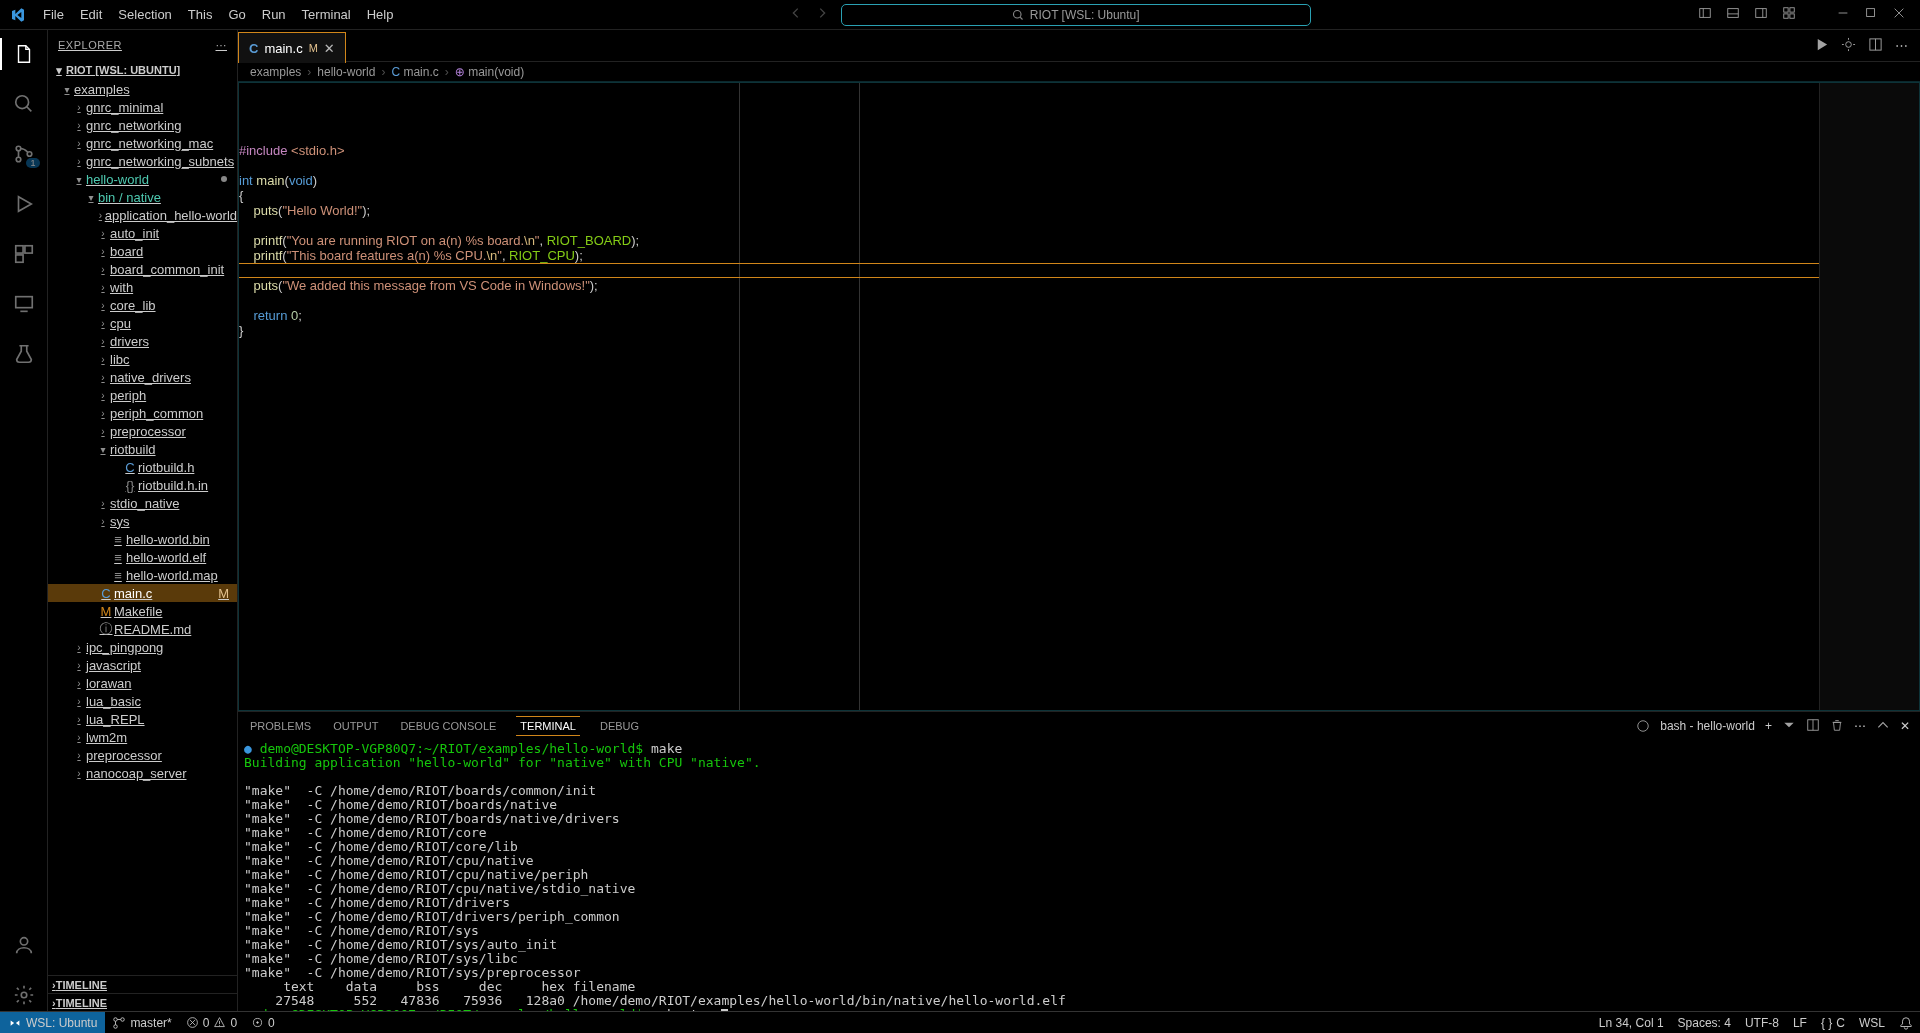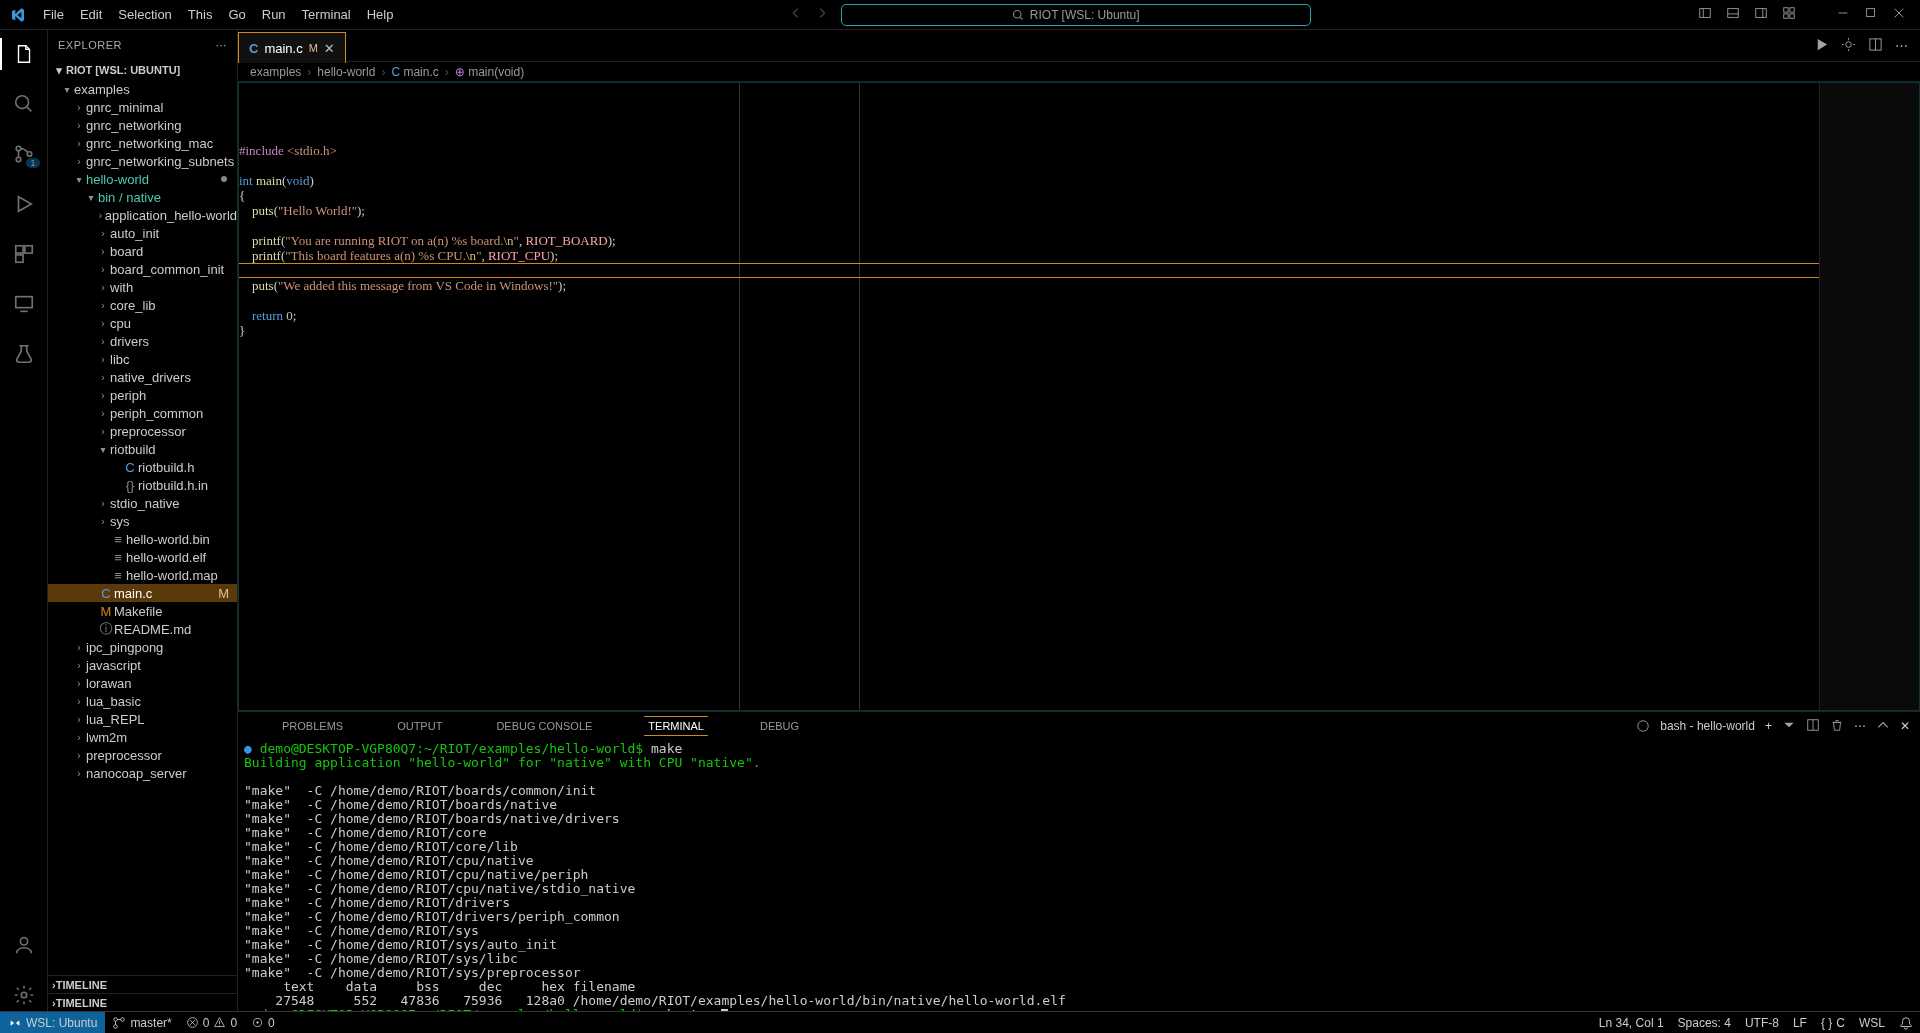--- a/index.html
+++ b/index.html
@@ -15,21 +15,21 @@
 .titlebar .right { display: flex; align-items: center; gap: 14px; padding-right: 14px; }
 .titlebar .right svg { width: 14px; height: 14px; opacity: .8; }
 .main { flex: 1; display: flex; overflow: hidden; }
 .activitybar { width: 48px; background: #000; border-right: 1px solid #222; display: flex; flex-direction: column; align-items: center; padding-top: 8px; gap: 18px; }
 .activitybar .act { position: relative; width: 48px; height: 32px; display: flex; align-items: center; justify-content: center; opacity: .55; }
 .activitybar .act.active { opacity: 1; }
 .activitybar .act.active::before { content: ""; position: absolute; left: 0; top: 0; bottom: 0; width: 2px; background: #fff; }
 .activitybar .act svg { width: 22px; height: 22px; }
 .activitybar .spacer { flex: 1; }
 .activitybar .badge { position: absolute; bottom: 2px; right: 8px; background: #0e639c; color: #fff; font-size: 9px; border-radius: 8px; padding: 0 4px; }
-.sidebar { width: 190px; background: #000; border-right: 1px solid #222; display: flex; flex-direction: column; }
+.sidebar { width: 190px; background: #000; border-right: 1px solid #222; display: flex; flex-direction: column; text-decoration: underline; }
 .sidebar .header { height: 30px; display: flex; align-items: center; justify-content: space-between; padding: 0 10px; font-size: 11px; letter-spacing: .5px; color: #aaa; }
 .sidebar .section { height: 20px; display: flex; align-items: center; padding: 0 4px; font-size: 11px; font-weight: bold; color: #ccc; }
 .sidebar .section .chev { width: 14px; text-align: center; }
 .sidebar .tree { flex: 1; overflow-y: auto; font-size: 13px; }
 .sidebar .tree::-webkit-scrollbar { width: 10px; }
 .sidebar .tree::-webkit-scrollbar-thumb { background: #333; }
 .tree-row { height: 18px; display: flex; align-items: center; white-space: nowrap; color: #ccc; }
 .tree-row .chev { width: 14px; font-size: 10px; opacity: .7; text-align: center; }
 .tree-row .ico { width: 16px; display: inline-flex; justify-content: center; }
 .tree-row.selected { background: #5a3a0a; color: #fff; }
@@ -44,30 +44,30 @@
 .tab .close { opacity: .7; }
 .tabs .spacer { flex: 1; }
 .tabs .actions { display: flex; align-items: center; gap: 12px; padding: 0 12px; }
 .tabs .actions svg { width: 15px; height: 15px; opacity: .8; }
 .breadcrumb { height: 20px; display: flex; align-items: center; padding: 0 12px; gap: 6px; font-size: 12px; color: #999; border-bottom: 1px solid #2aa1b340; }
 .breadcrumb .sep { opacity: .5; }
 .code-area { flex: 1; display: flex; overflow: hidden; position: relative; border: 1px solid #2aa1b350; }
 .gutter { width: 46px; text-align: right; padding-right: 14px; color: #858585; font-family: Consolas, monospace; font-size: 13px; line-height: 15px; padding-top: 0; }
 .gutter .ln { height: 15px; }
 .gutter .ln.cur { color: #fff; }
-.code { flex: 1; font-family: Liberation Serif, serif; font-size: 13px; line-height: 15px; white-space: pre; position: relative; }
+.code { flex: 1; font-family: Liberation Sans, sans-serif; font-size: 13px; line-height: 15px; white-space: pre; position: relative; }
 .code .line { height: 15px; }
 .code .ruler { position: absolute; top: 0; bottom: 0; width: 1px; background: #333; }
 .code .hl { position: absolute; left: 0; right: 0; height: 15px; border-top: 1px solid #d1861a; border-bottom: 1px solid #d1861a; }
 .code .mod { position: absolute; left: -4px; width: 3px; background: #0c7d9d; }
 .minimap { width: 100px; background: #0a0a0a; border-left: 1px solid #222; }
-.c-kw { color: #569cd6; text-align: center; } .c-fn { color: #dcdcaa; } .c-str { color: #ce9178; } .c-esc { color: #d7ba7d; } .c-inc { color: #c586c0; } .c-hdr { color: #ce9178; } .c-num { color: #b5cea8; } .c-punc { color: #ccc; } .c-const { color: #fca5a5; }
+.c-kw { color: #569cd6; text-align: center; } .c-fn { color: #dcdcaa; } .c-str { color: #ce9178; } .c-esc { color: #d7ba7d; } .c-inc { color: #c586c0; } .c-hdr { color: #ce9178; } .c-num { color: #b5cea8; } .c-punc { color: #ccc; } .c-const { color: #84cc16; }
 .panel { height: 300px; display: flex; flex-direction: column; border-top: 1px solid #222; }
 .panel-tabs { height: 28px; display: flex; align-items: center; padding: 0 10px; gap: 18px; font-size: 11px; }
-.panel-tabs .ptab { color: #999; cursor: pointer; padding: 4px 2px; margin-left: 32px; }
+.panel-tabs .ptab { color: #999; cursor: pointer; padding: 4px 2px; }
 .panel-tabs .ptab.active { color: #fff; border-bottom: 1px solid #d1861a; border-top: 1px solid #d1861a; padding: 3px 4px; }
 .panel-tabs .spacer { flex: 1; }
 .panel-tabs .right { display: flex; align-items: center; gap: 10px; font-size: 12px; color: #ccc; }
 .panel-tabs .right svg { width: 14px; height: 14px; opacity: .8; }
 .terminal { flex: 1; font-family: Consolas, monospace; font-size: 13px; line-height: 14px; padding: 2px 6px; overflow: hidden; white-space: pre; color: #ccc; }
 .term-green { color: #16c60c; } .term-prompt { color: #16c60c; }
 .terminal .cursor { display: inline-block; width: 7px; height: 13px; background: #ccc; vertical-align: text-bottom; }
 .statusbar { height: 22px; background: #000; border-top: 1px solid #333; display: flex; align-items: center; font-size: 12px; color: #ccc; }
 .statusbar .remote { background: #0e639c; height: 100%; display: flex; align-items: center; padding: 0 8px; gap: 4px; }
 .statusbar .item { padding: 0 7px; display: flex; align-items: center; gap: 4px; }

